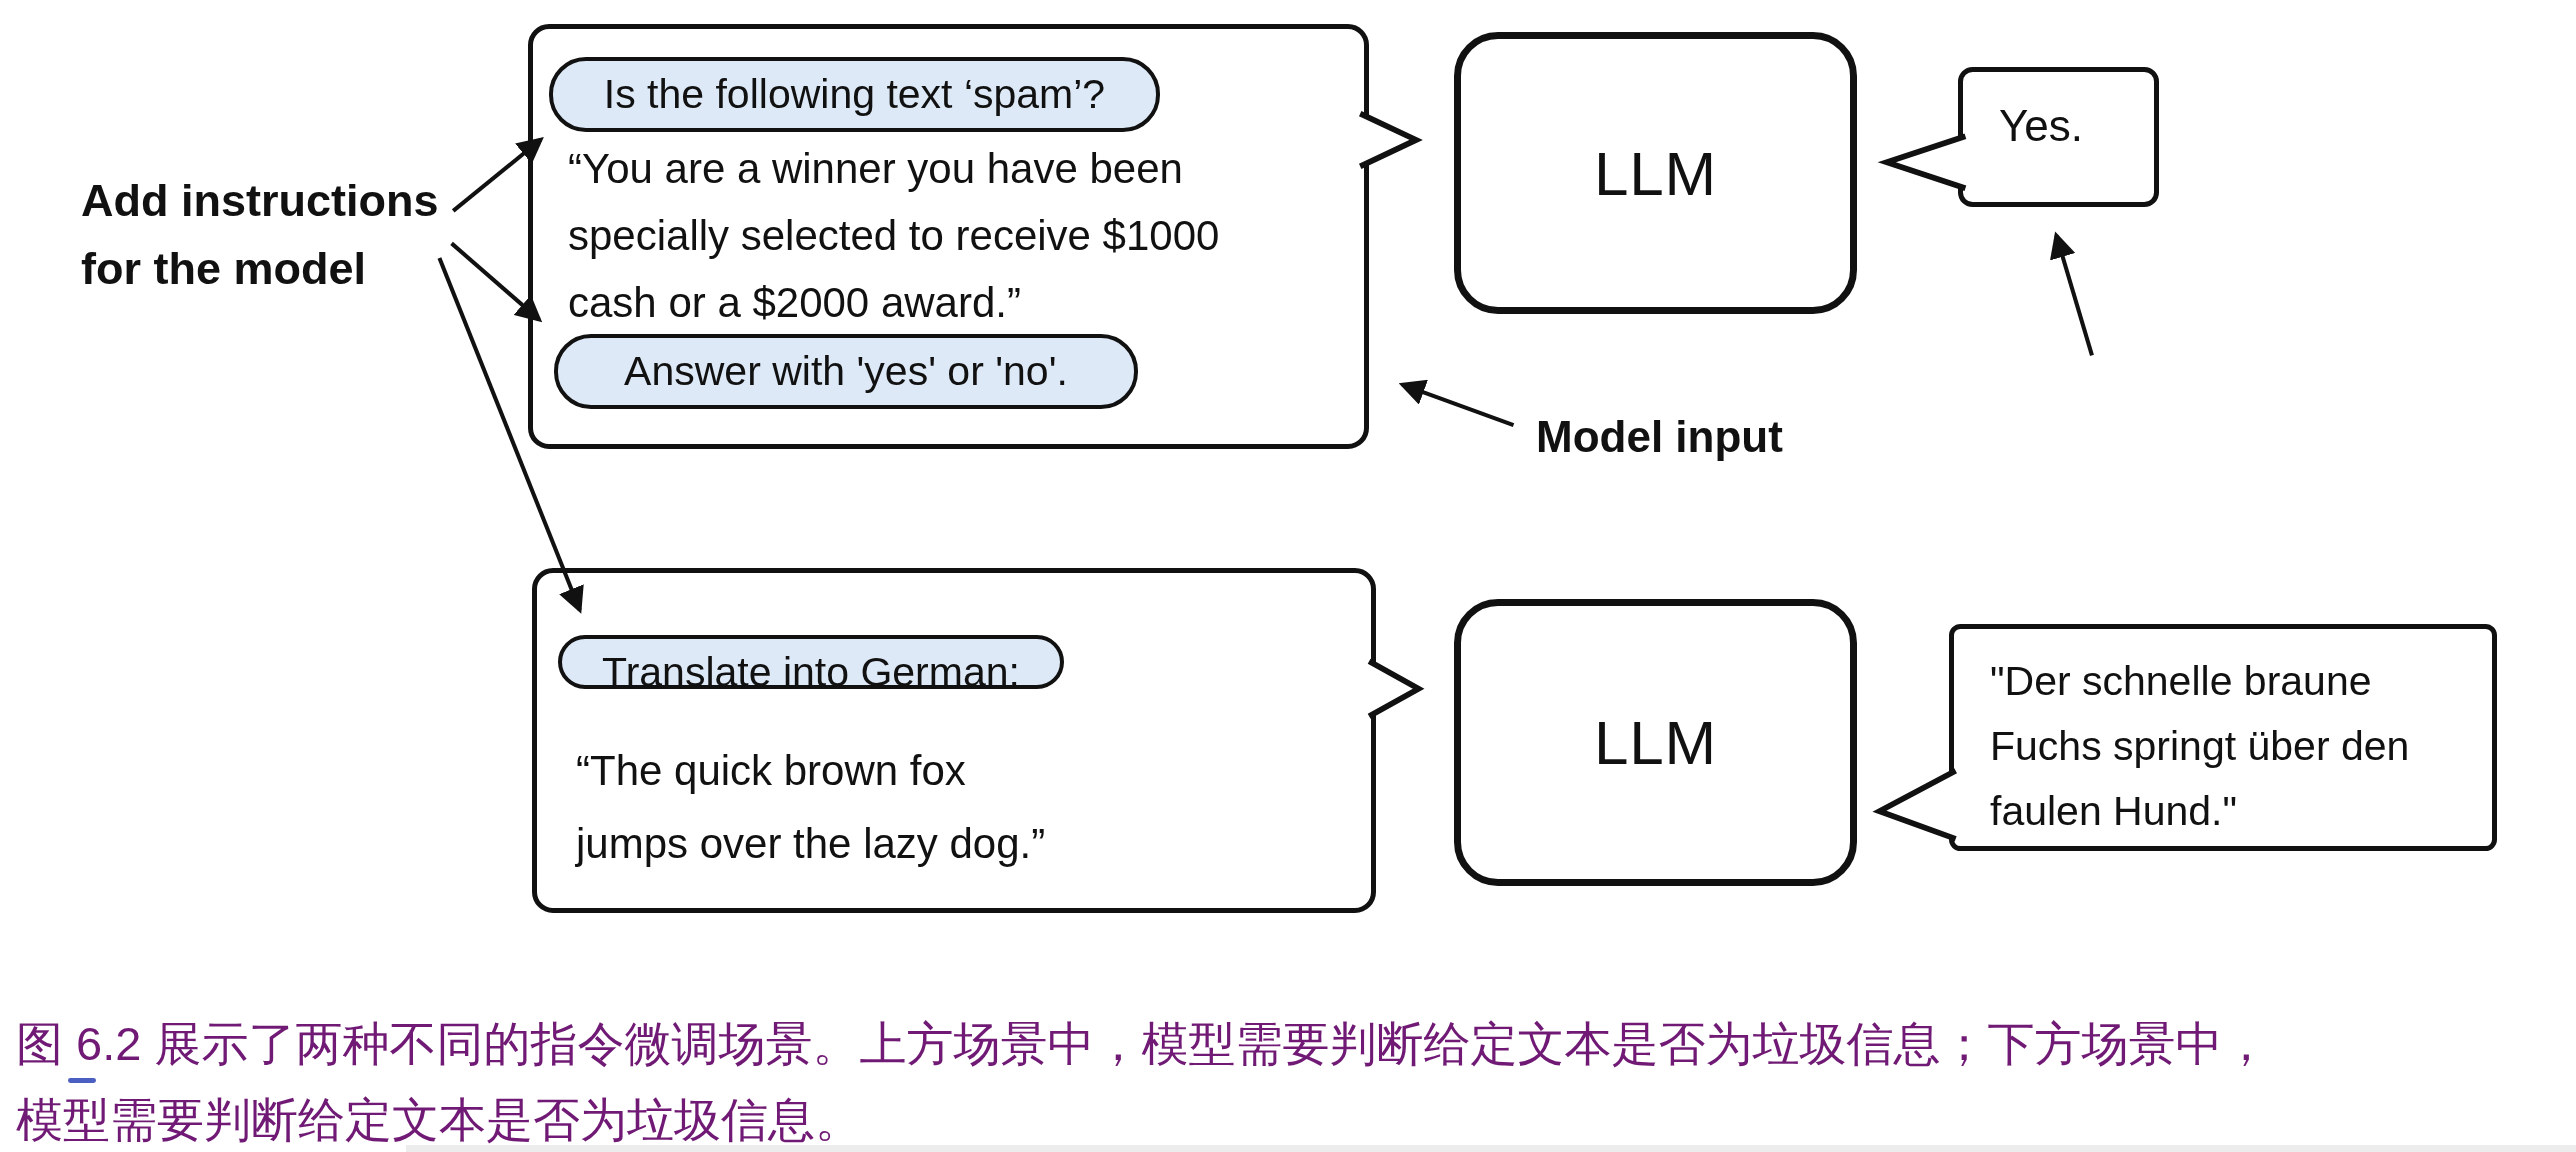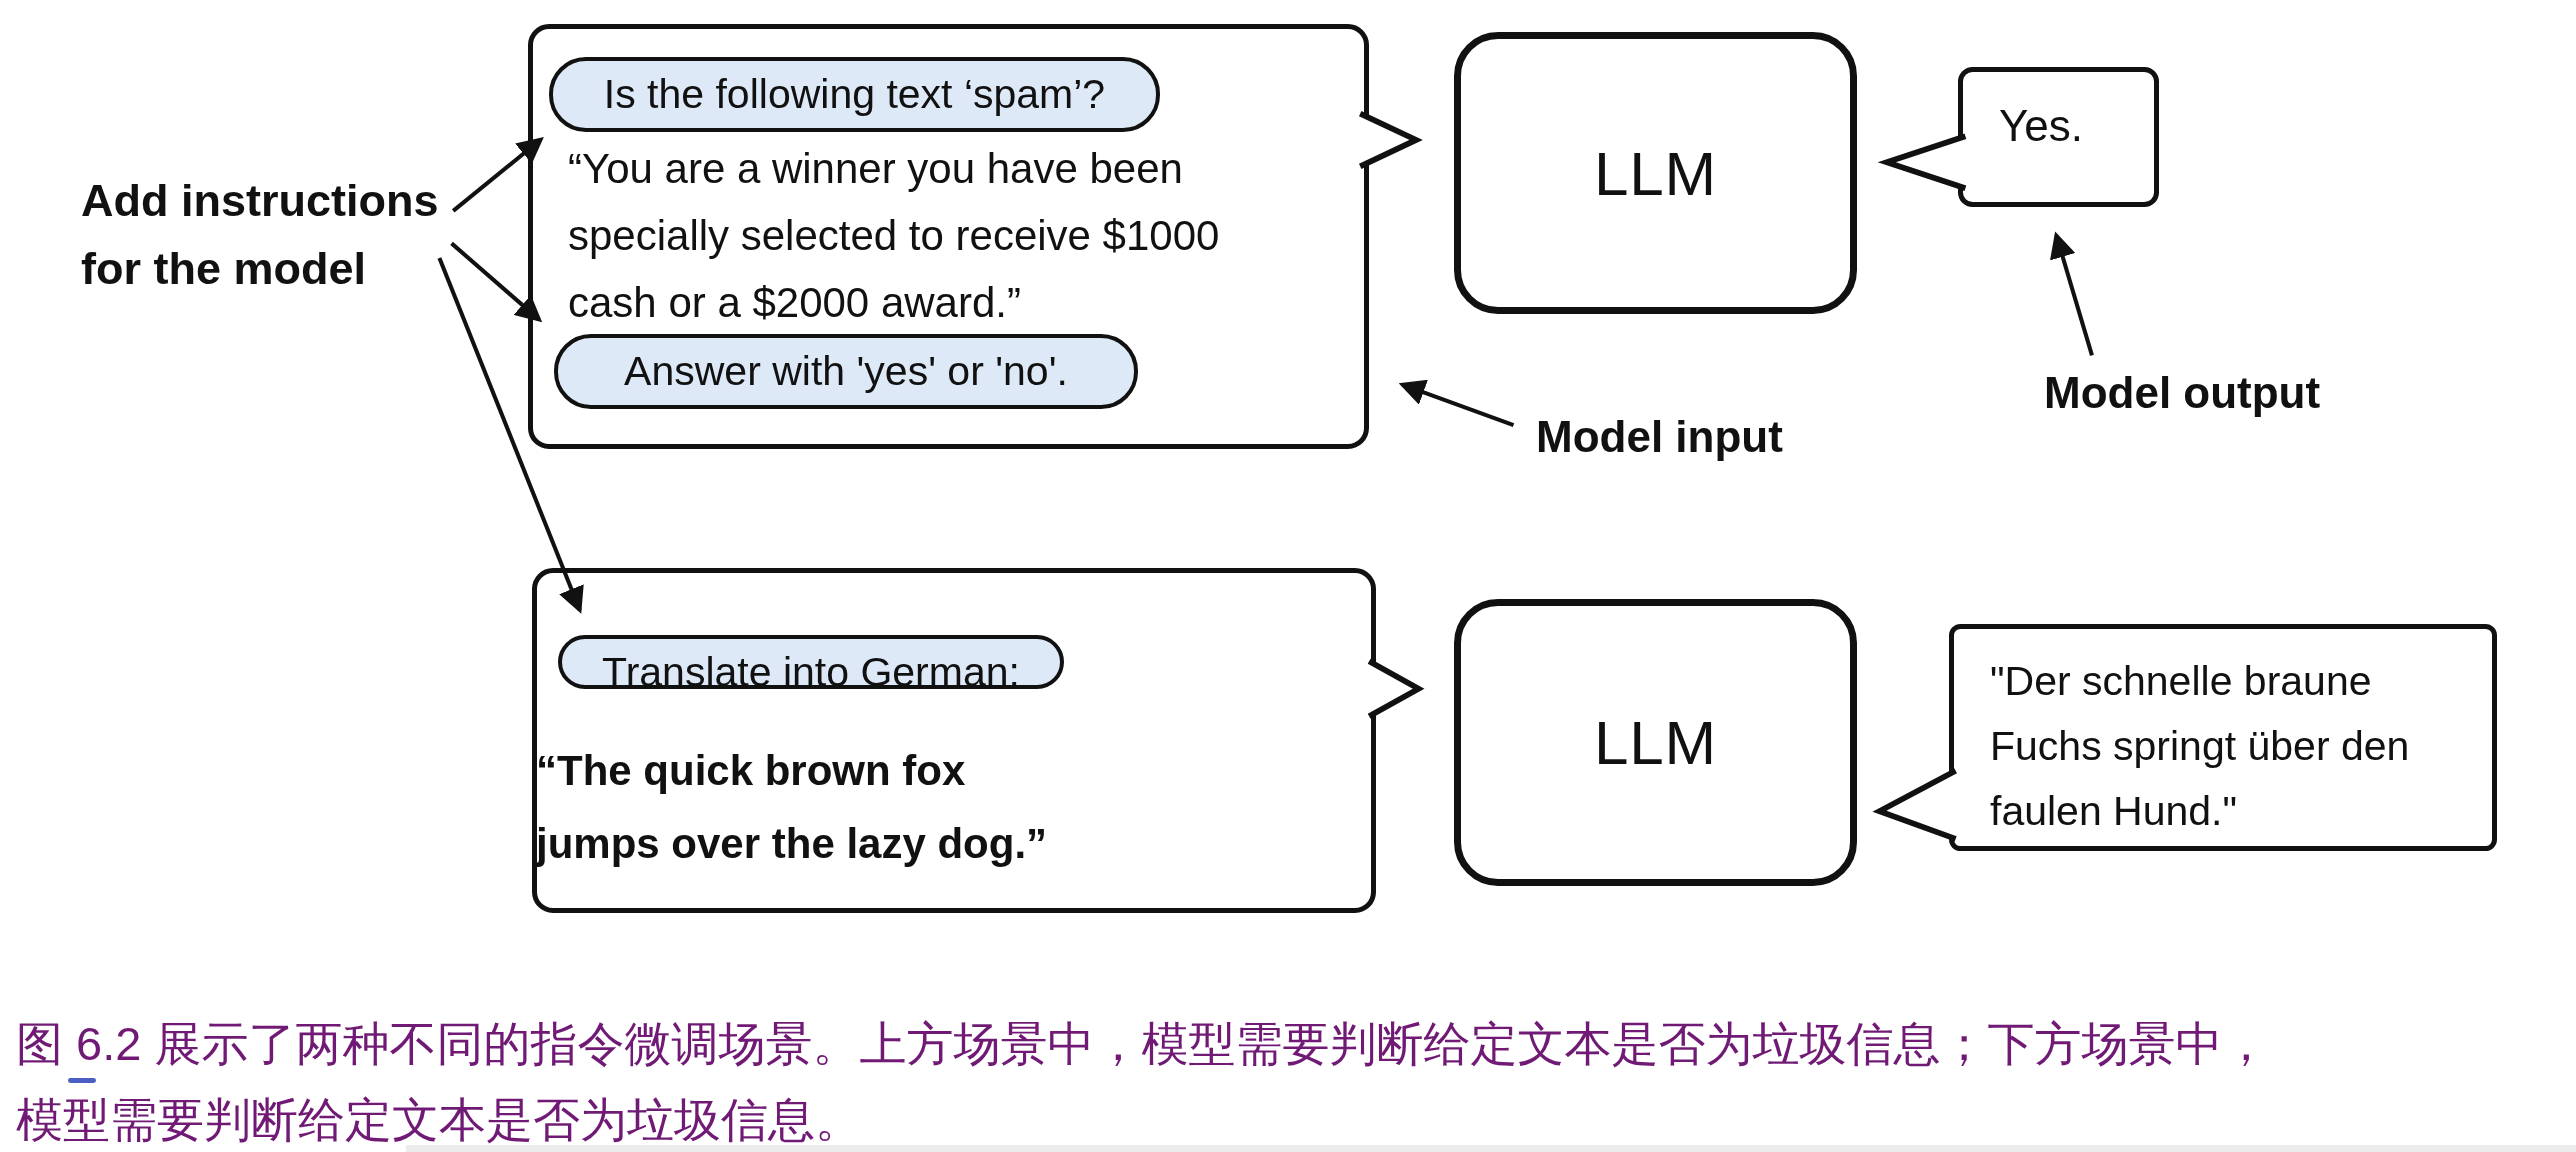--- a/index.html
+++ b/index.html
@@ -61,21 +61,21 @@
 
   #box-spam{left:528px;top:24px;width:841px;height:425px;}
   #pill1{left:549px;top:57px;width:611px;height:75px;line-height:67px;}
   #body1{left:568px;top:135px;line-height:67px;}
   #pill2{left:554px;top:334px;width:584px;height:75px;line-height:67px;}
   #llm1{left:1454px;top:32px;width:403px;height:282px;}
   #yes-bubble{left:1958px;top:67px;width:201px;height:140px;border-radius:14.6px;font-size:44px;padding:29px 0 12px 36px;}
 
   #box-translate{left:532px;top:568px;width:844px;height:345px;}
   #pill3{left:558px;top:635px;width:506px;height:54px;line-height:66px;}
-  #body2{left:536px;top:734px;line-height:73px;font-weight:bold;}
+  #body2{left:576px;top:734px;line-height:73px;}
   #llm2{left:1454px;top:599px;width:403px;height:287px;}
   #german-box{left:1949px;top:624px;width:548px;height:227px;border-radius:11.4px;font-size:41px;line-height:65px;padding:19.5px 0 0 36px;border-width:5.7px;}
 
   #caption-line1{left:16px;top:1013px;font-size:47px;}
   #caption-line2{left:16px;top:1089px;font-size:47px;}
   .caption{position:absolute;white-space:nowrap;color:#701a75;}
   #caption-underline{
     position:absolute;left:68px;top:1078px;width:28px;height:4.9px;
     background:var(--link-underline,#4a5fc1);border-radius:2.4px;
   }
@@ -93,21 +93,20 @@
 </head>
 <body>
 
 <div class="canvas">
 
   <div class="anno" id="add-instructions">
     <div>Add instructions</div>
     <div>for the model</div>
   </div>
   <div class="anno" id="model-input">Model input</div>
-  <div class="anno" id="model-output">Model output</div>
 
   <div class="inbox" id="box-spam"></div>
   <div class="pill" id="pill1">Is the following text ‘spam’?</div>
   <div class="bodytext" id="body1">
     <div>“You are a winner you have been</div>
     <div>specially selected to receive $1000</div>
     <div>cash or a $2000 award.”</div>
   </div>
   <div class="pill" id="pill2">Answer with 'yes' or 'no'.</div>
   <div class="llm" id="llm1">

